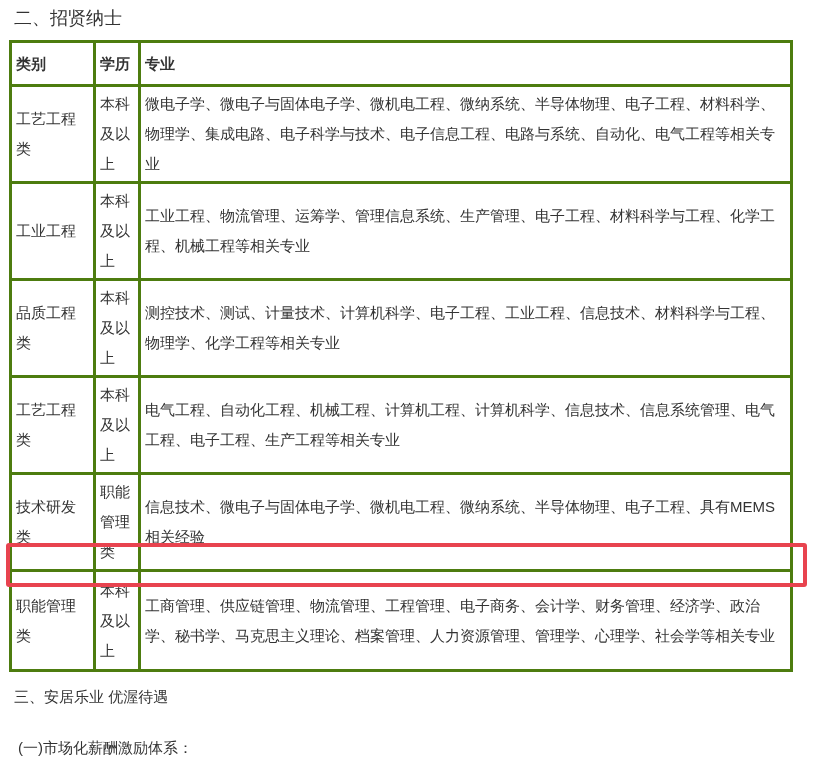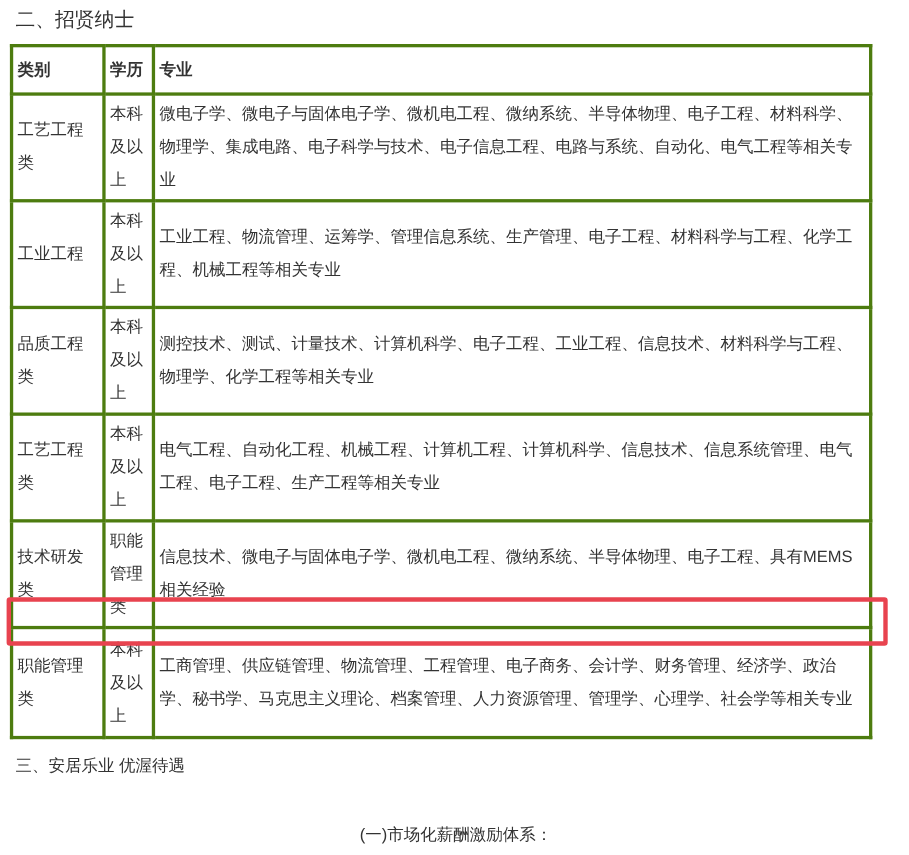--- a/index.html
+++ b/index.html
@@ -65,23 +65,22 @@
   .sec3-title {
     font-size: 15px;
     line-height: 20px;
     font-weight: normal;
     margin: 0;
     padding: 15px 0 0 14px;
   }
   .para {
     font-size: 15px;
     line-height: 20px;
-    margin: 16px;
+    margin: 4px;
     padding: 27px 11px 0 14px;
-    text-align: center;
   }
 </style>
 </head>
 <body>
 
 <div class="page">
 
   <h2 class="sec-title">二、招贤纳士</h2>
 
   <table class="recruit">

